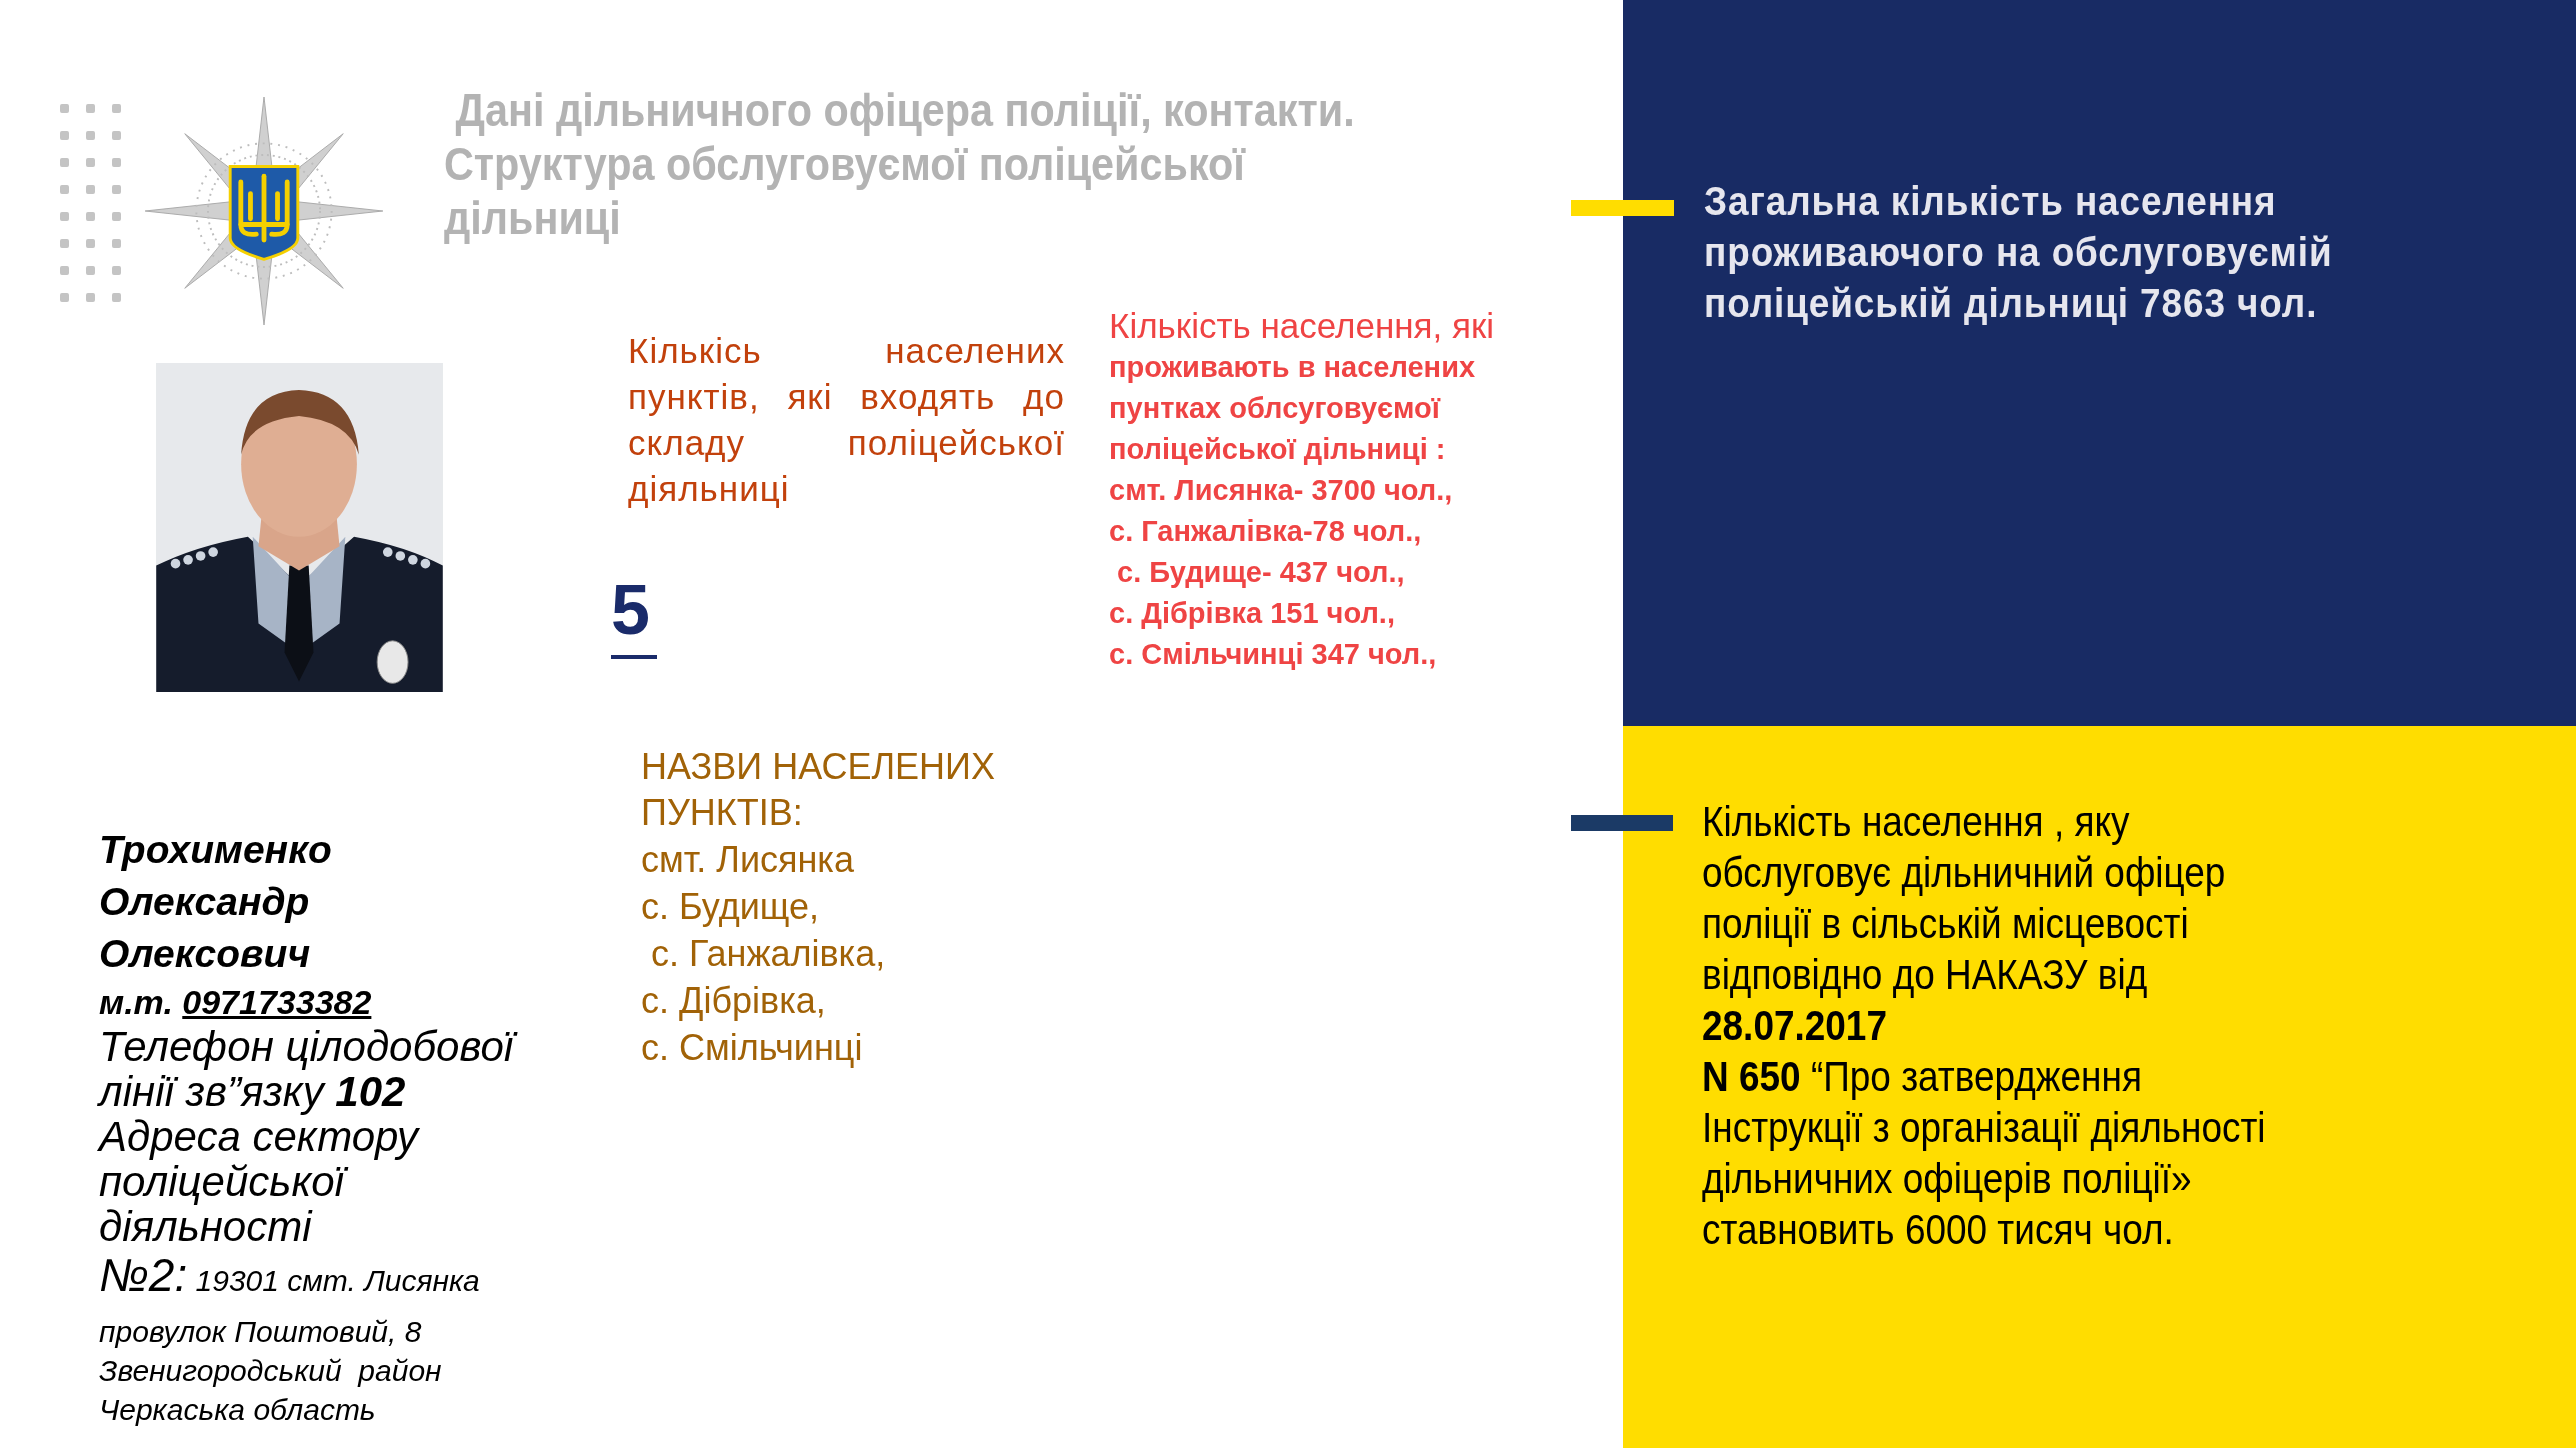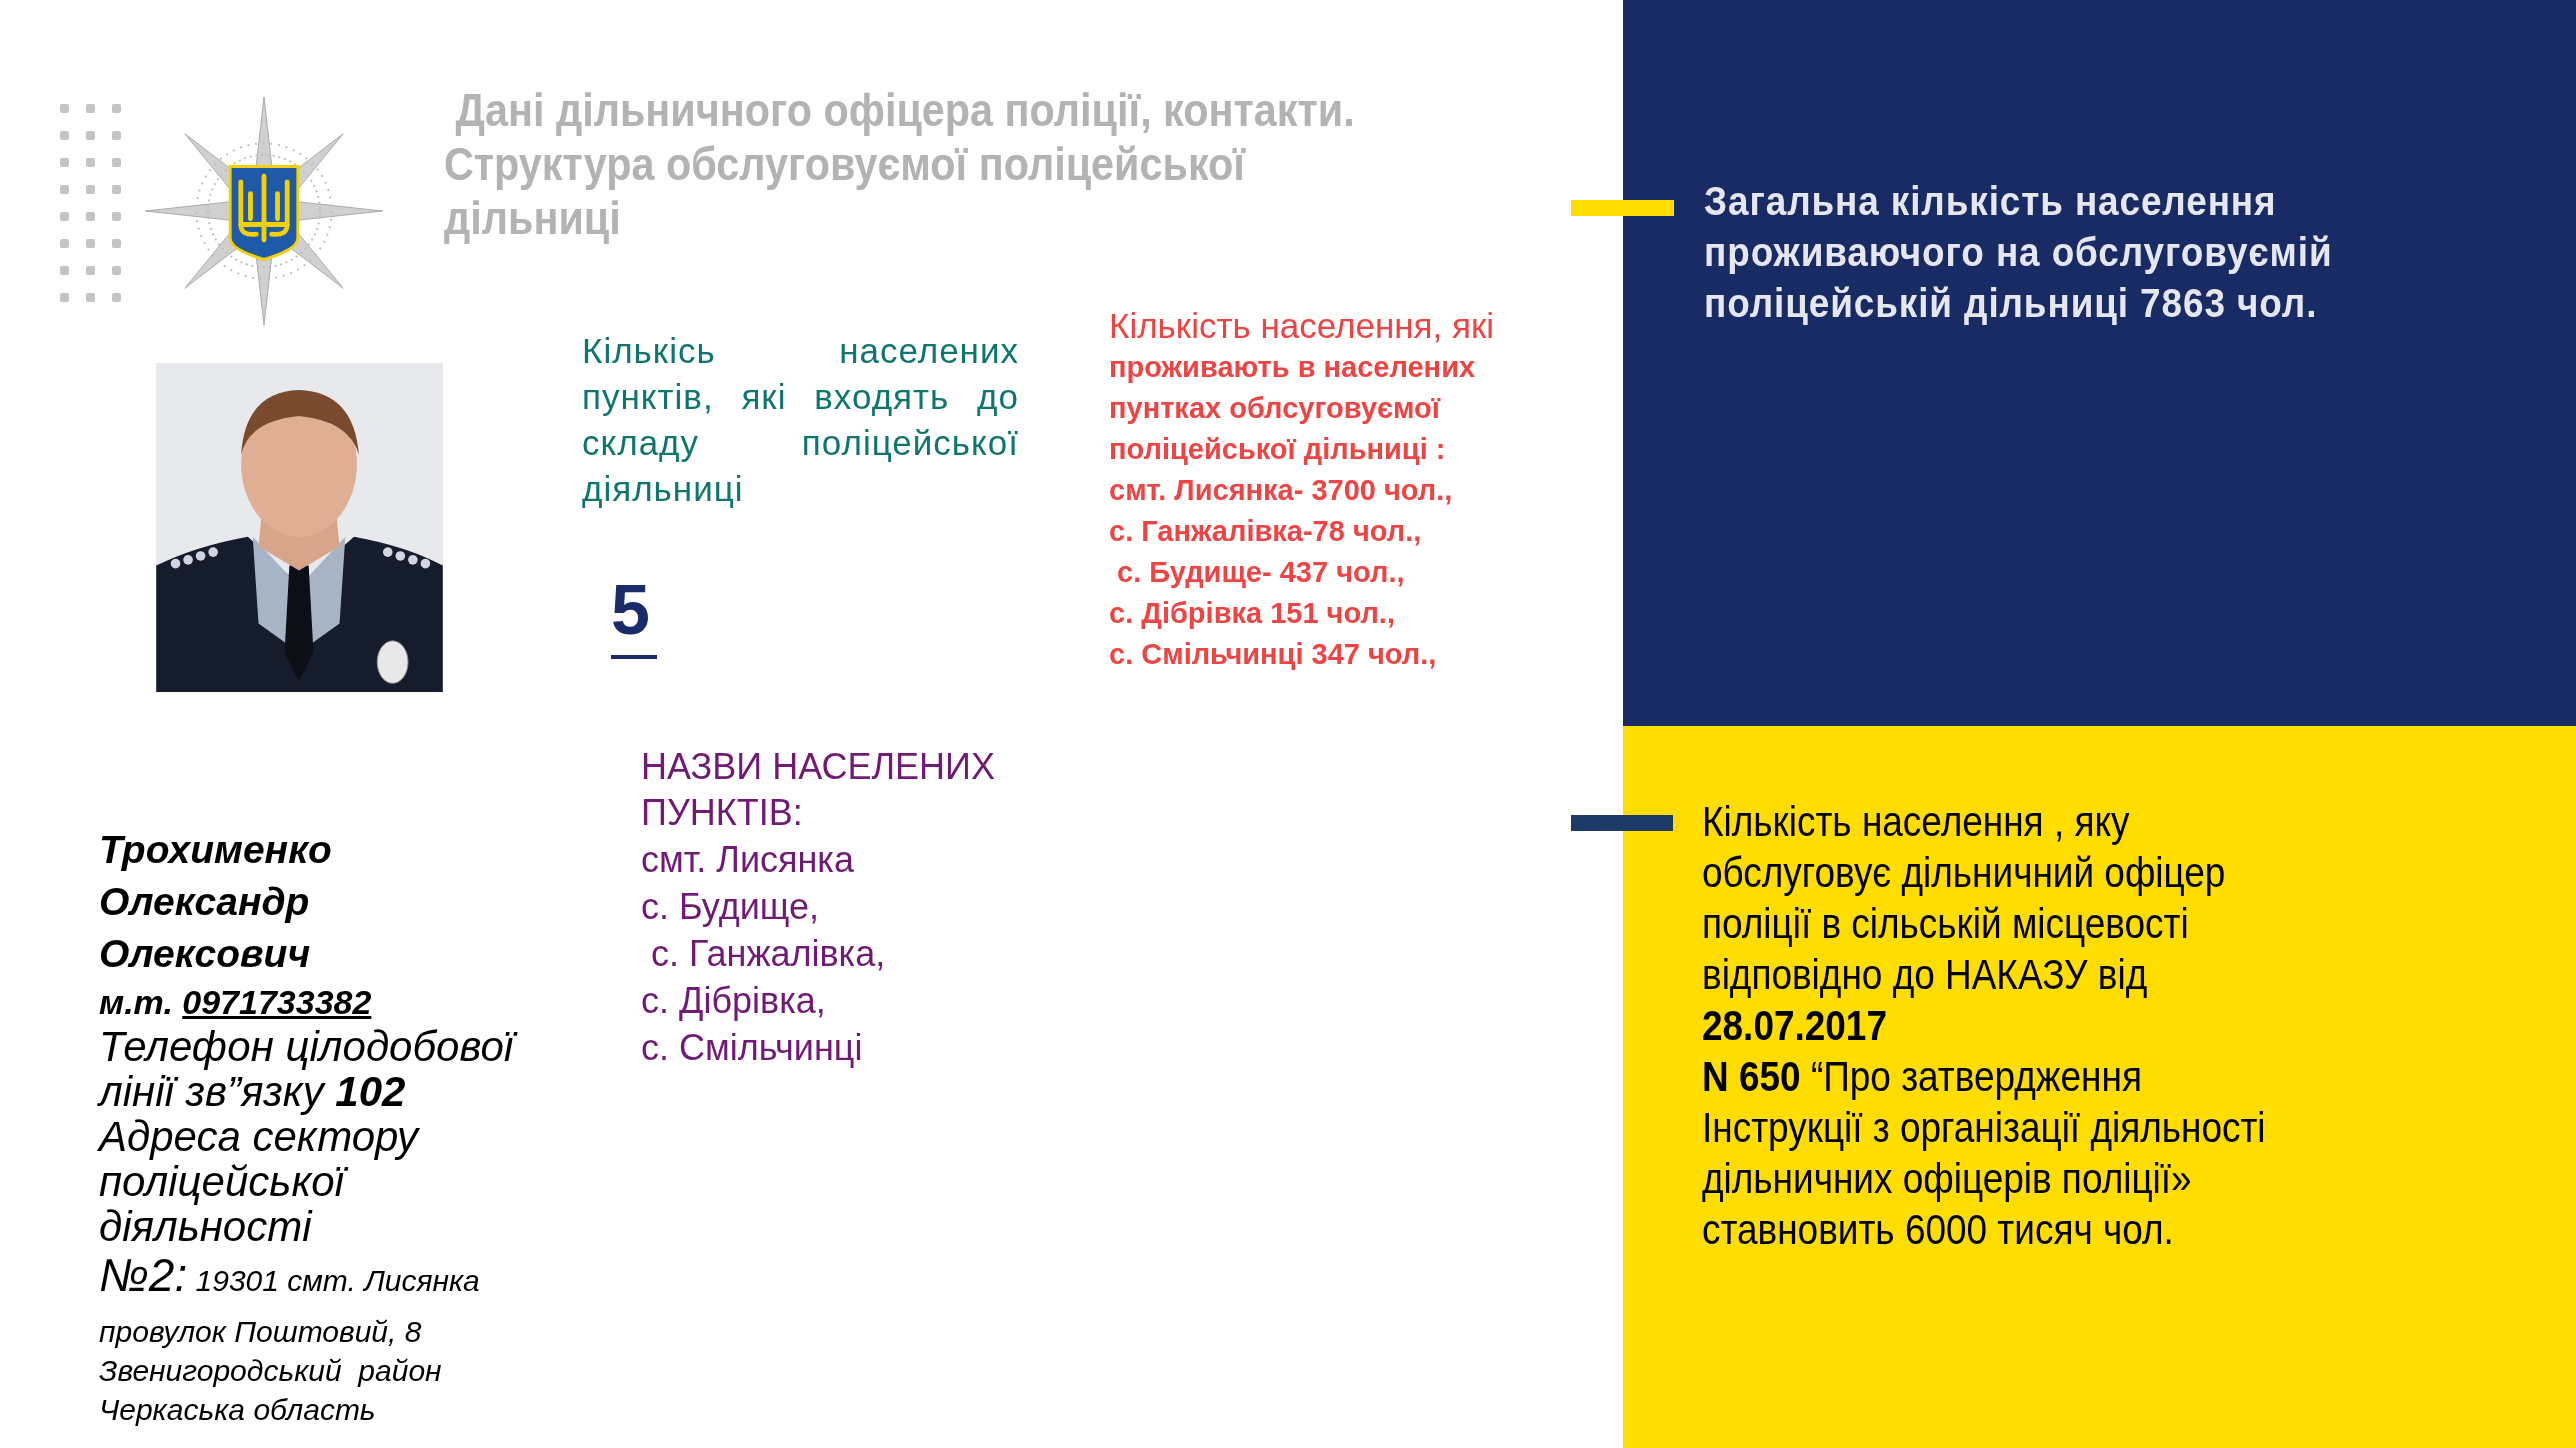--- a/index.html
+++ b/index.html
@@ -22,37 +22,37 @@
     left: 444px; top: 83px; width: 1140px;
     color: #b3b3b3; font-weight: bold; font-size: 47px; line-height: 54px;
     transform: scaleX(0.88); transform-origin: left top;
   }
 
   
   .photo { left: 156px; top: 363px; width: 287px; height: 329px; overflow: hidden; background: #e8eaed; }
 
   
   .count-label {
-    left: 582px; top: 328px; width: 437px;
-    color: #0f766e; font-size: 35px; line-height: 46px; text-align: justify;
+    left: 628px; top: 328px; width: 437px;
+    color: #c2410c; font-size: 35px; line-height: 46px; text-align: justify;
     text-align-last: left; letter-spacing: 1px;
   }
   .count-value {
     left: 611px; top: 574px; color: #1a2b6a; font-size: 70px; font-weight: bold;
     line-height: 73px; border-bottom: 4.8px solid #1a2b6a; padding-bottom: 7.7px; width: 46px;
   }
 
   
   .pop-block { left: 1109px; top: 305px; width: 464px; color: #ef4444; }
   .pop-heading { font-size: 35px; line-height: 42px; }
   .pop-sub { font-size: 29px; font-weight: bold; line-height: 41px; }
   .pop-item { font-size: 29px; font-weight: bold; line-height: 41px; white-space: pre; }
 
   
-  .names-block { left: 641px; top: 744px; width: 444px; color: #701a75; }
+  .names-block { left: 641px; top: 744px; width: 444px; color: #a16207; }
   .names-heading { font-size: 36px; line-height: 46px; }
   .names-item { font-size: 36px; line-height: 47px; white-space: pre; }
 
   
   .contact { left: 99px; top: 824px; width: 464px; color: #000; font-style: italic; }
   .name-line { font-size: 39px; font-weight: bold; line-height: 52px; }
   .phone-line { font-size: 34px; font-weight: bold; line-height: 44px; }
   .phone-num { text-decoration: underline; margin-top: 28px; }
   .info-line { font-size: 42px; line-height: 45px; }
   .info-line b { font-weight: bold; }

